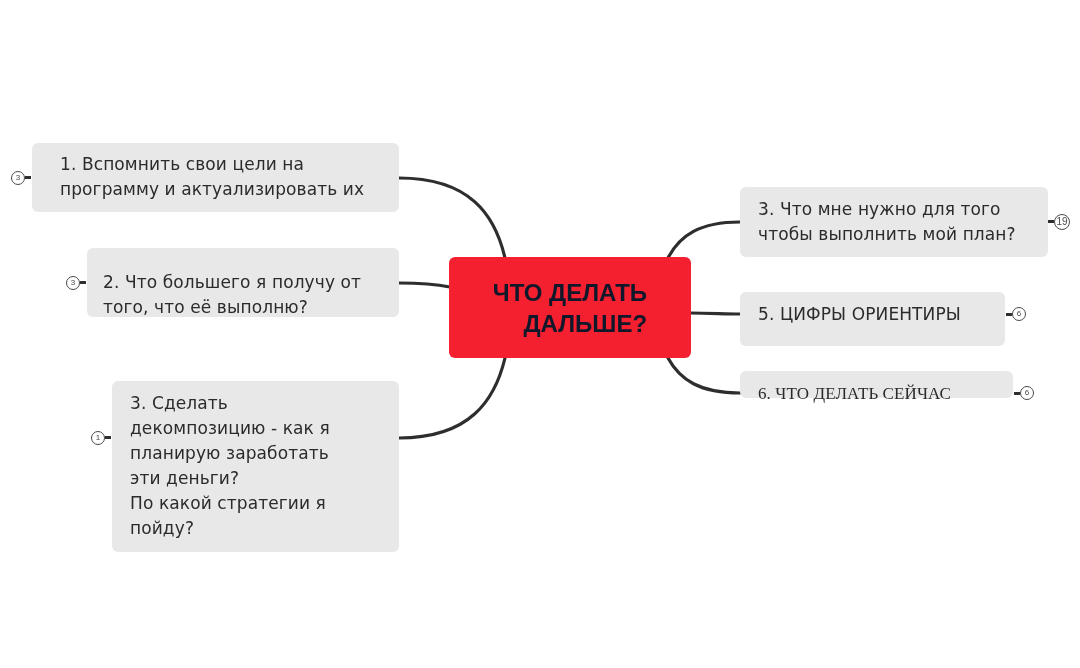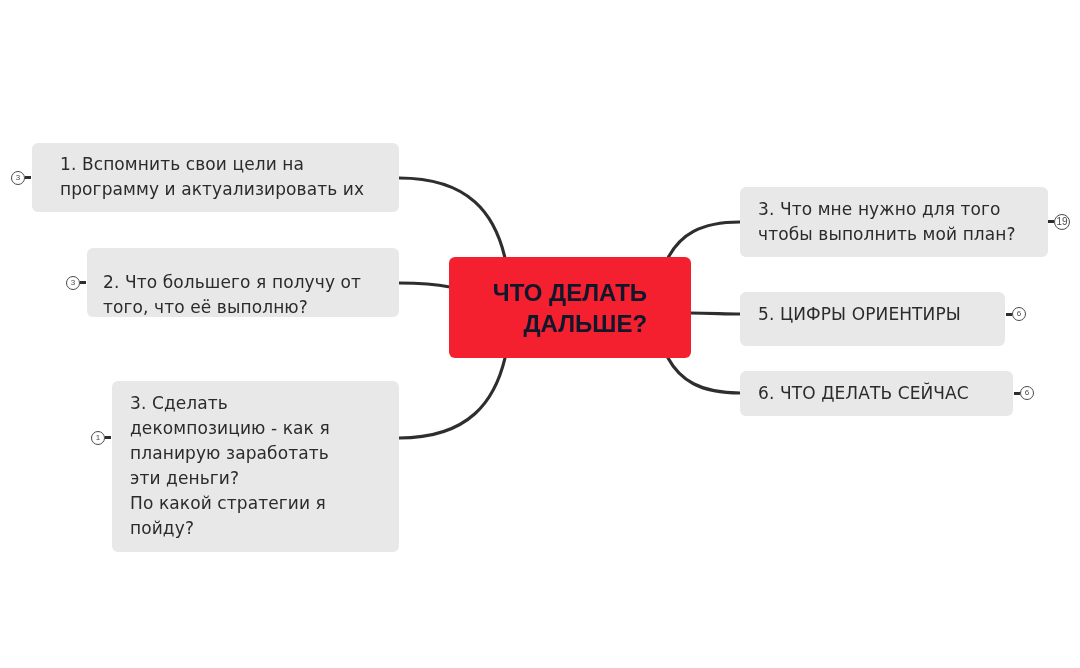--- a/index.html
+++ b/index.html
@@ -157,21 +157,21 @@
   </div>
 
   <div class="node" style="left:740px; top:292px; width:265px; height:54px; padding:10px 0 0 18px;">
     <span class="text">5. ЦИФРЫ ОРИЕНТИРЫ</span>
   </div>
   <div class="badge-stub" style="left:1006px; top:313px;"></div>
   <div class="badge" style="left:1012px; top:307px;">
     <span>6</span>
   </div>
 
-  <div class="node" style="left:740px; top:371px; width:273px; height:45px; padding:10px 0 0 18px;">
+  <div class="node" style="left:740px; top:371px; width:273px; height:27px; padding:10px 0 0 18px;font-family:Liberation Serif, serif;">
     <span class="text">6. ЧТО ДЕЛАТЬ СЕЙЧАС</span>
   </div>
   <div class="badge-stub" style="left:1014px; top:392px;"></div>
   <div class="badge" style="left:1020px; top:386px;">
     <span>6</span>
   </div>
 
 </div>
 
 </body></html>

